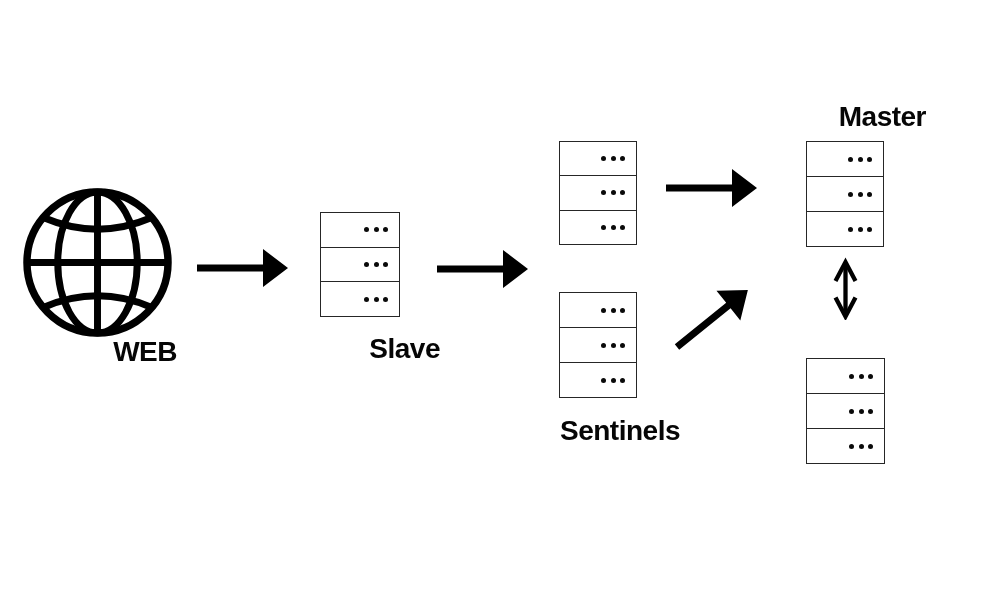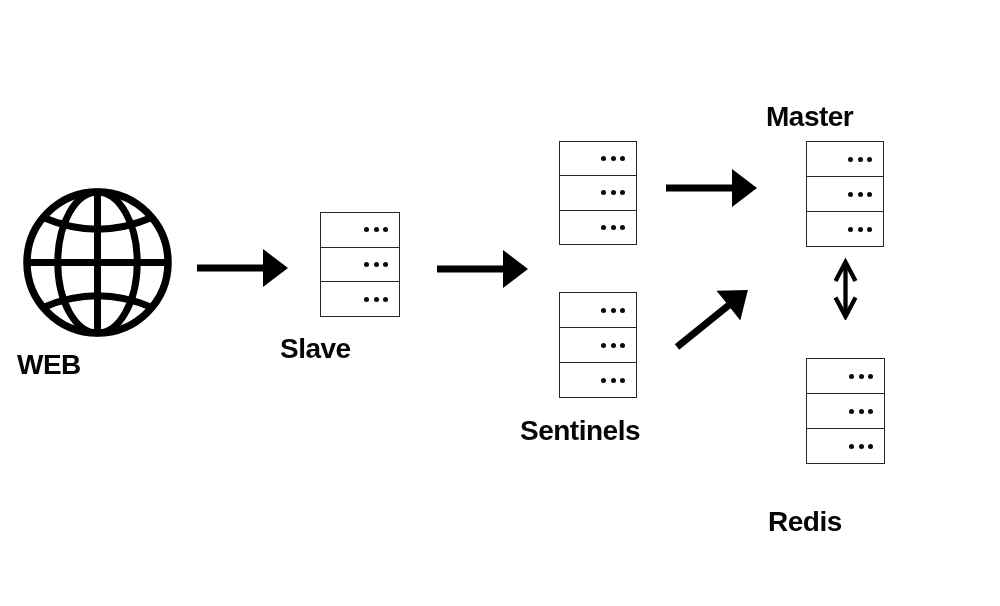--- a/index.html
+++ b/index.html
@@ -13,29 +13,29 @@
     height: 606px;
     background: #ffffff;
     overflow: hidden;
     font-family: "Liberation Sans", sans-serif;
   }
 
   
   .nlabel {
     position: absolute;
     width: 160px;
-    text-align: left;
+    text-align: right;
     font-weight: 700;
     font-size: 28px;
     letter-spacing: -0.5px;
     line-height: 1;
     color: #060606;
     white-space: nowrap;
   }
-  #lb-web       { left: 17px;  top: 351px; }
+  #lb-web       { left: 17px;  top: 338px; }
   #lb-django    { left: 280px; top: 335px; }
   #lb-sentinels { left: 520px; top: 417px; }
   #lb-master    { left: 766px; top: 103px; }
   #lb-slave     { left: 764px; top: 322px; }
   #lb-redis     { left: 768px; top: 508px; }
 
   
   .stack {
     position: absolute;
     background: #ffffff;
@@ -234,15 +234,14 @@
       </div>
     <div class="srow">
       <span class="dots">
           <i></i>
           <i></i>
           <i></i>
         </span>
       </div>
   </div>
 
-  <div class="nlabel" id="lb-redis">Redis</div>
 
 </div>
 
 </body></html>

